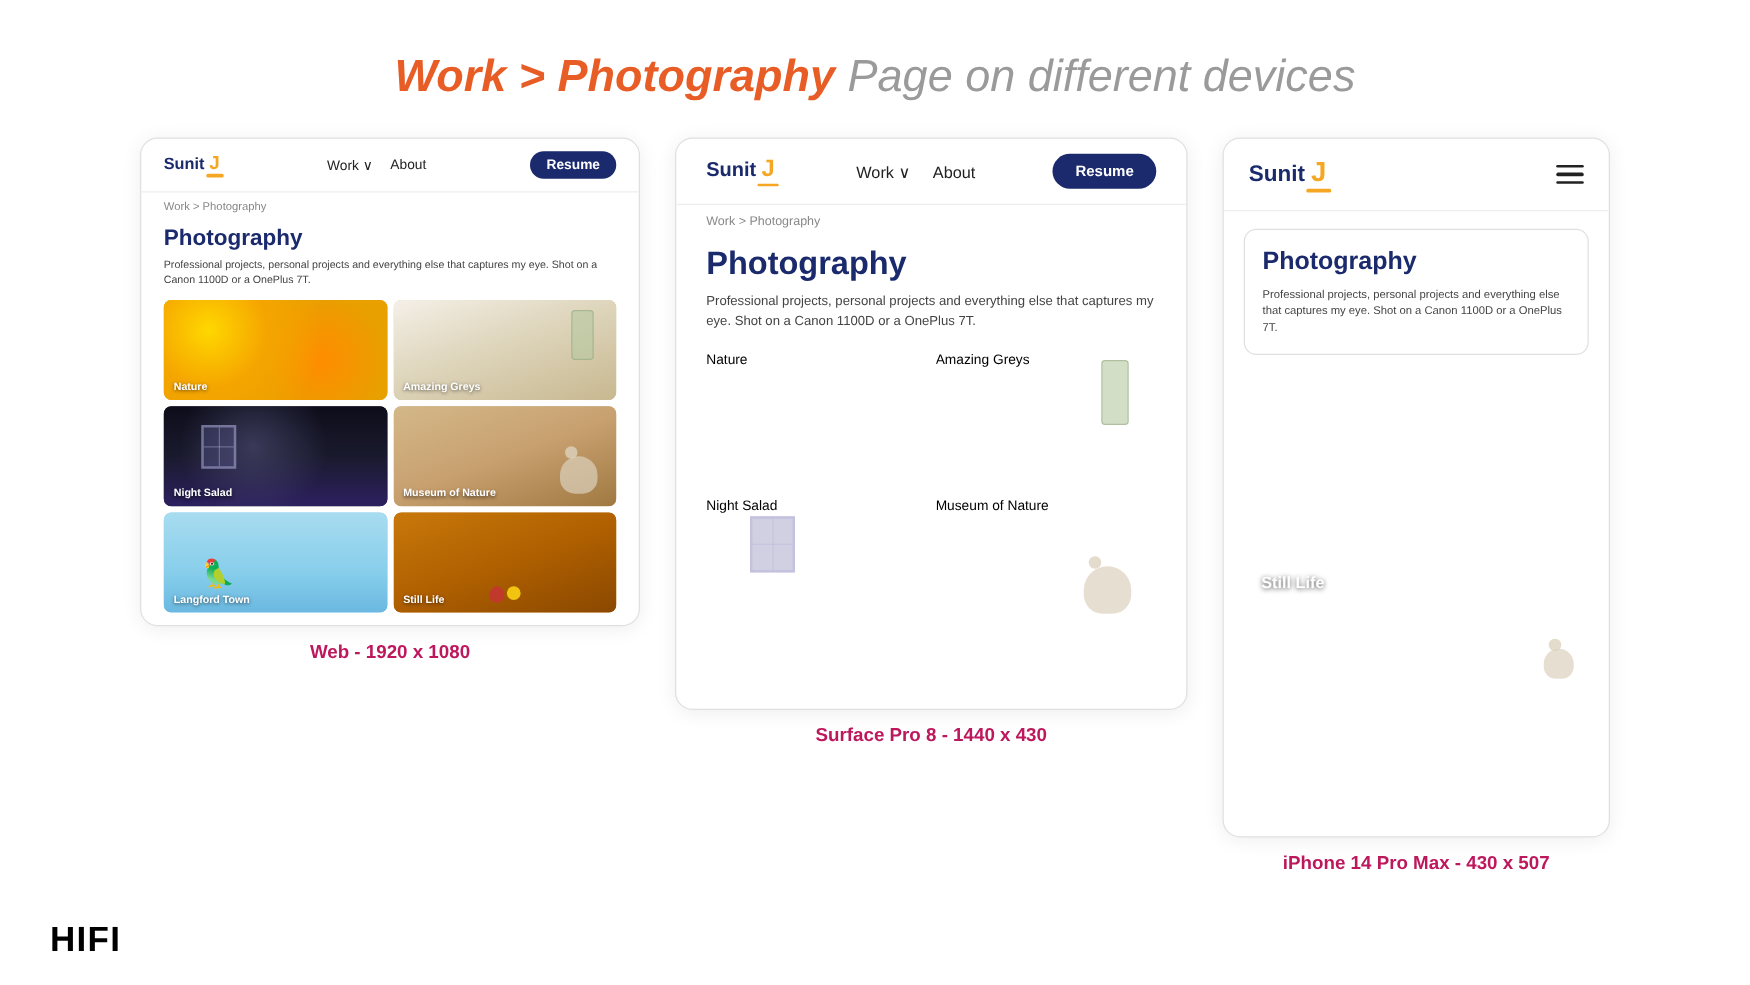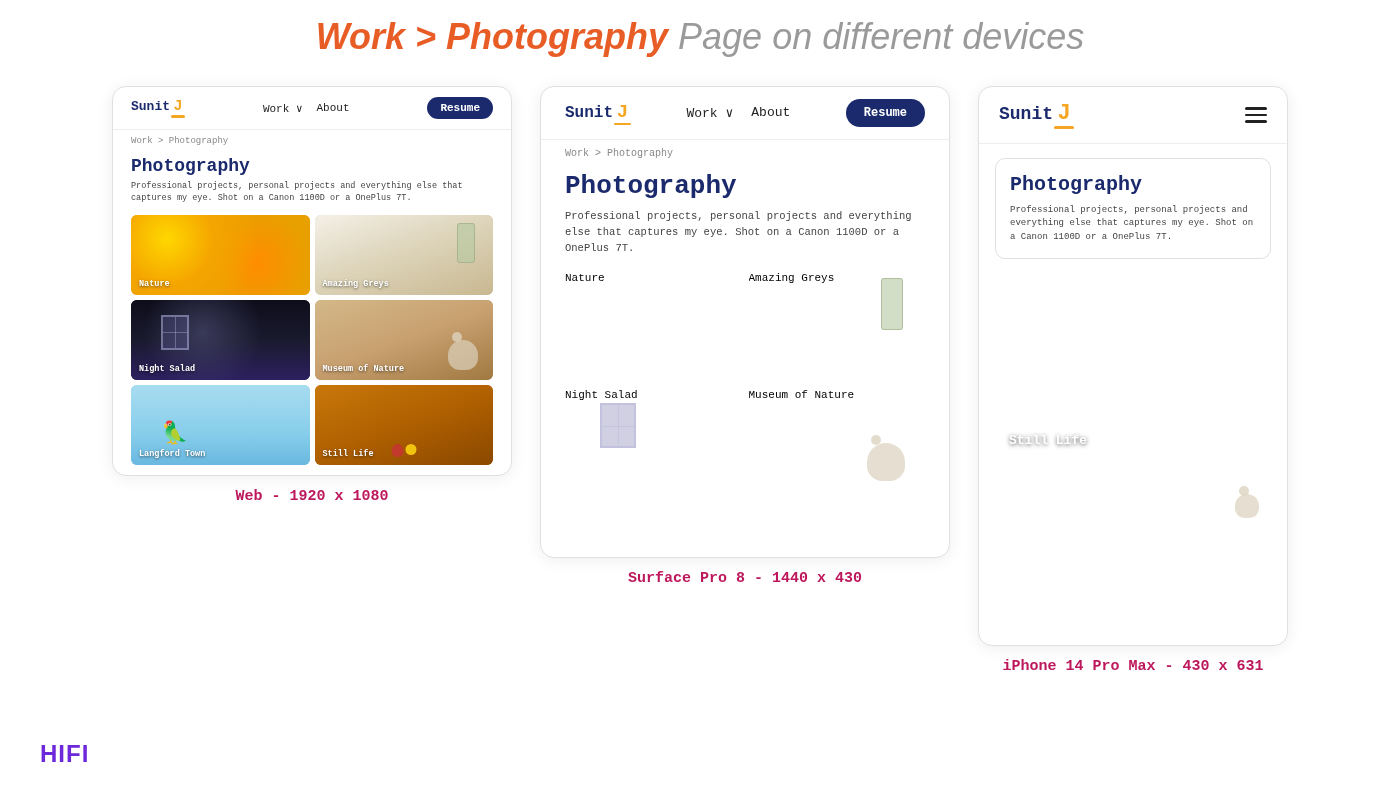--- a/index.html
+++ b/index.html
@@ -17,21 +17,20 @@
 
     .devices-row {
       display: flex;
       flex-direction: row;
       gap: 28px;
       margin-top: 28px;
       align-items: flex-start;
       justify-content: center;
       width: 100%;
       padding: 0 40px;
-      font-family: Liberation Mono, monospace;
     }
 
     
     .device-frame {
       background: #fff;
       border-radius: 14px;
       border: 1.5px solid #e0e0e0;
       box-shadow: 0 2px 16px rgba(0,0,0,0.07);
       overflow: hidden;
       flex: 1;
@@ -384,23 +383,23 @@
       overflow: hidden;
       position: relative;
       height: 60px;
     }
 
     
     .hifi-logo {
       position: absolute;
       bottom: 20px;
       left: 40px;
-      font-size: 24px;
+      font-size: 28px;
       font-weight: 900;
-      color: #6d28d9;
+      color: #000000;
       letter-spacing: 1px;
       text-align: right;
     }
 
     
     .logo-wrap {
       display: flex;
       flex-direction: column;
       align-items: flex-start;
     }
@@ -425,21 +424,21 @@
     .logo-underline {
       height: 2.5px;
       background: #f5a623;
       border-radius: 2px;
       width: 100%;
     }
   </style>
 </head>
 <body>
 
-<div style="margin-top:16px; text-align:left;">
+<div style="margin-top:40px; text-align:left;">
   <span style="font-size:36px; font-style:italic; font-weight:700; font-family:Arial,sans-serif;">
     <span style="color:#e85d26;">Work &gt; Photography</span><span style="color:#9a9a9a; font-weight:400;"> Page on different devices</span>
   </span>
 </div>
 
 <div class="devices-row">
 
   <div style="display:flex;flex-direction:column;align-items:center;flex:1;max-width:400px;">
     <div class="device-frame web-frame" style="width:100%;">
 
@@ -589,18 +588,18 @@
         <span class="iphone-big-card-label">Still Life</span>
       </div>
 
       <div class="iphone-small-row">
         <div class="iphone-small-card greys-card"></div>
         <div class="iphone-small-card museum-card">
           <div class="bear-graphic" style="width:24px;height:24px;bottom:8px;right:12px;"></div>
         </div>
       </div>
     </div>
-    <div class="device-label">iPhone 14 Pro Max - 430 x 631</div>
+    <div class="device-label">iPhone 14 Pro Max - 430 x 507</div>
   </div>
 
 </div>
 
 <div class="hifi-logo">HIFI</div>
 
 </body></html>

